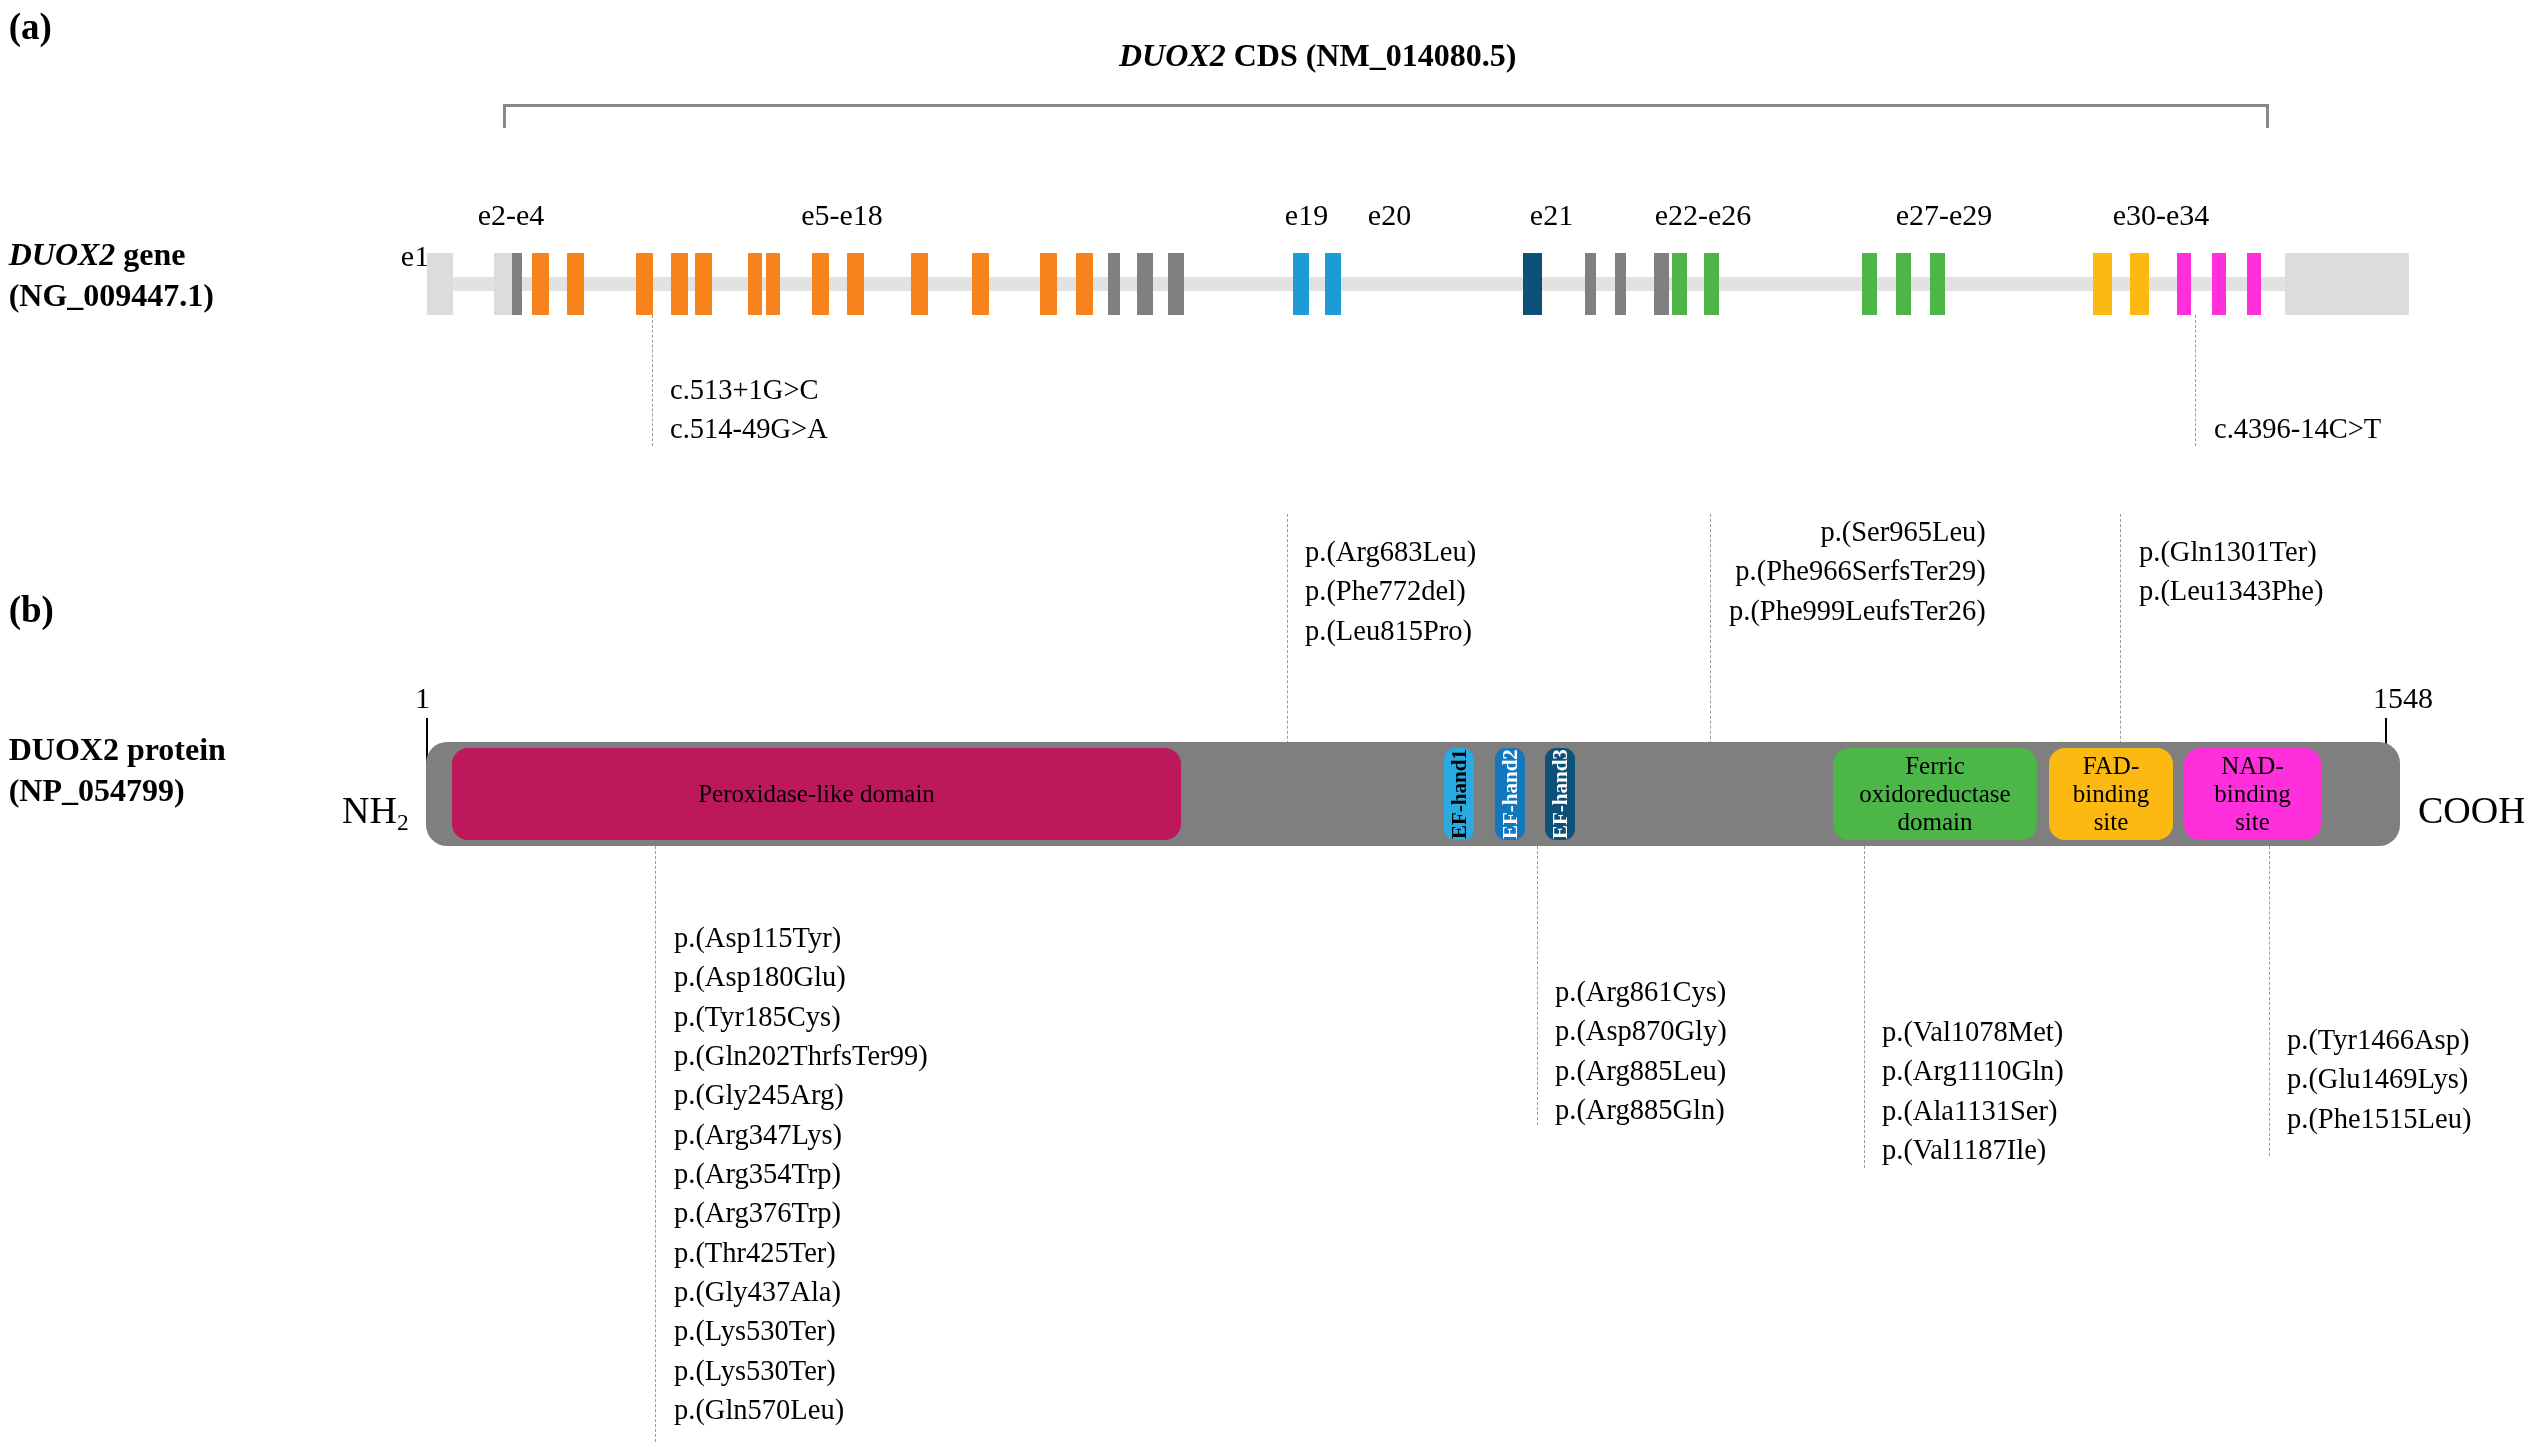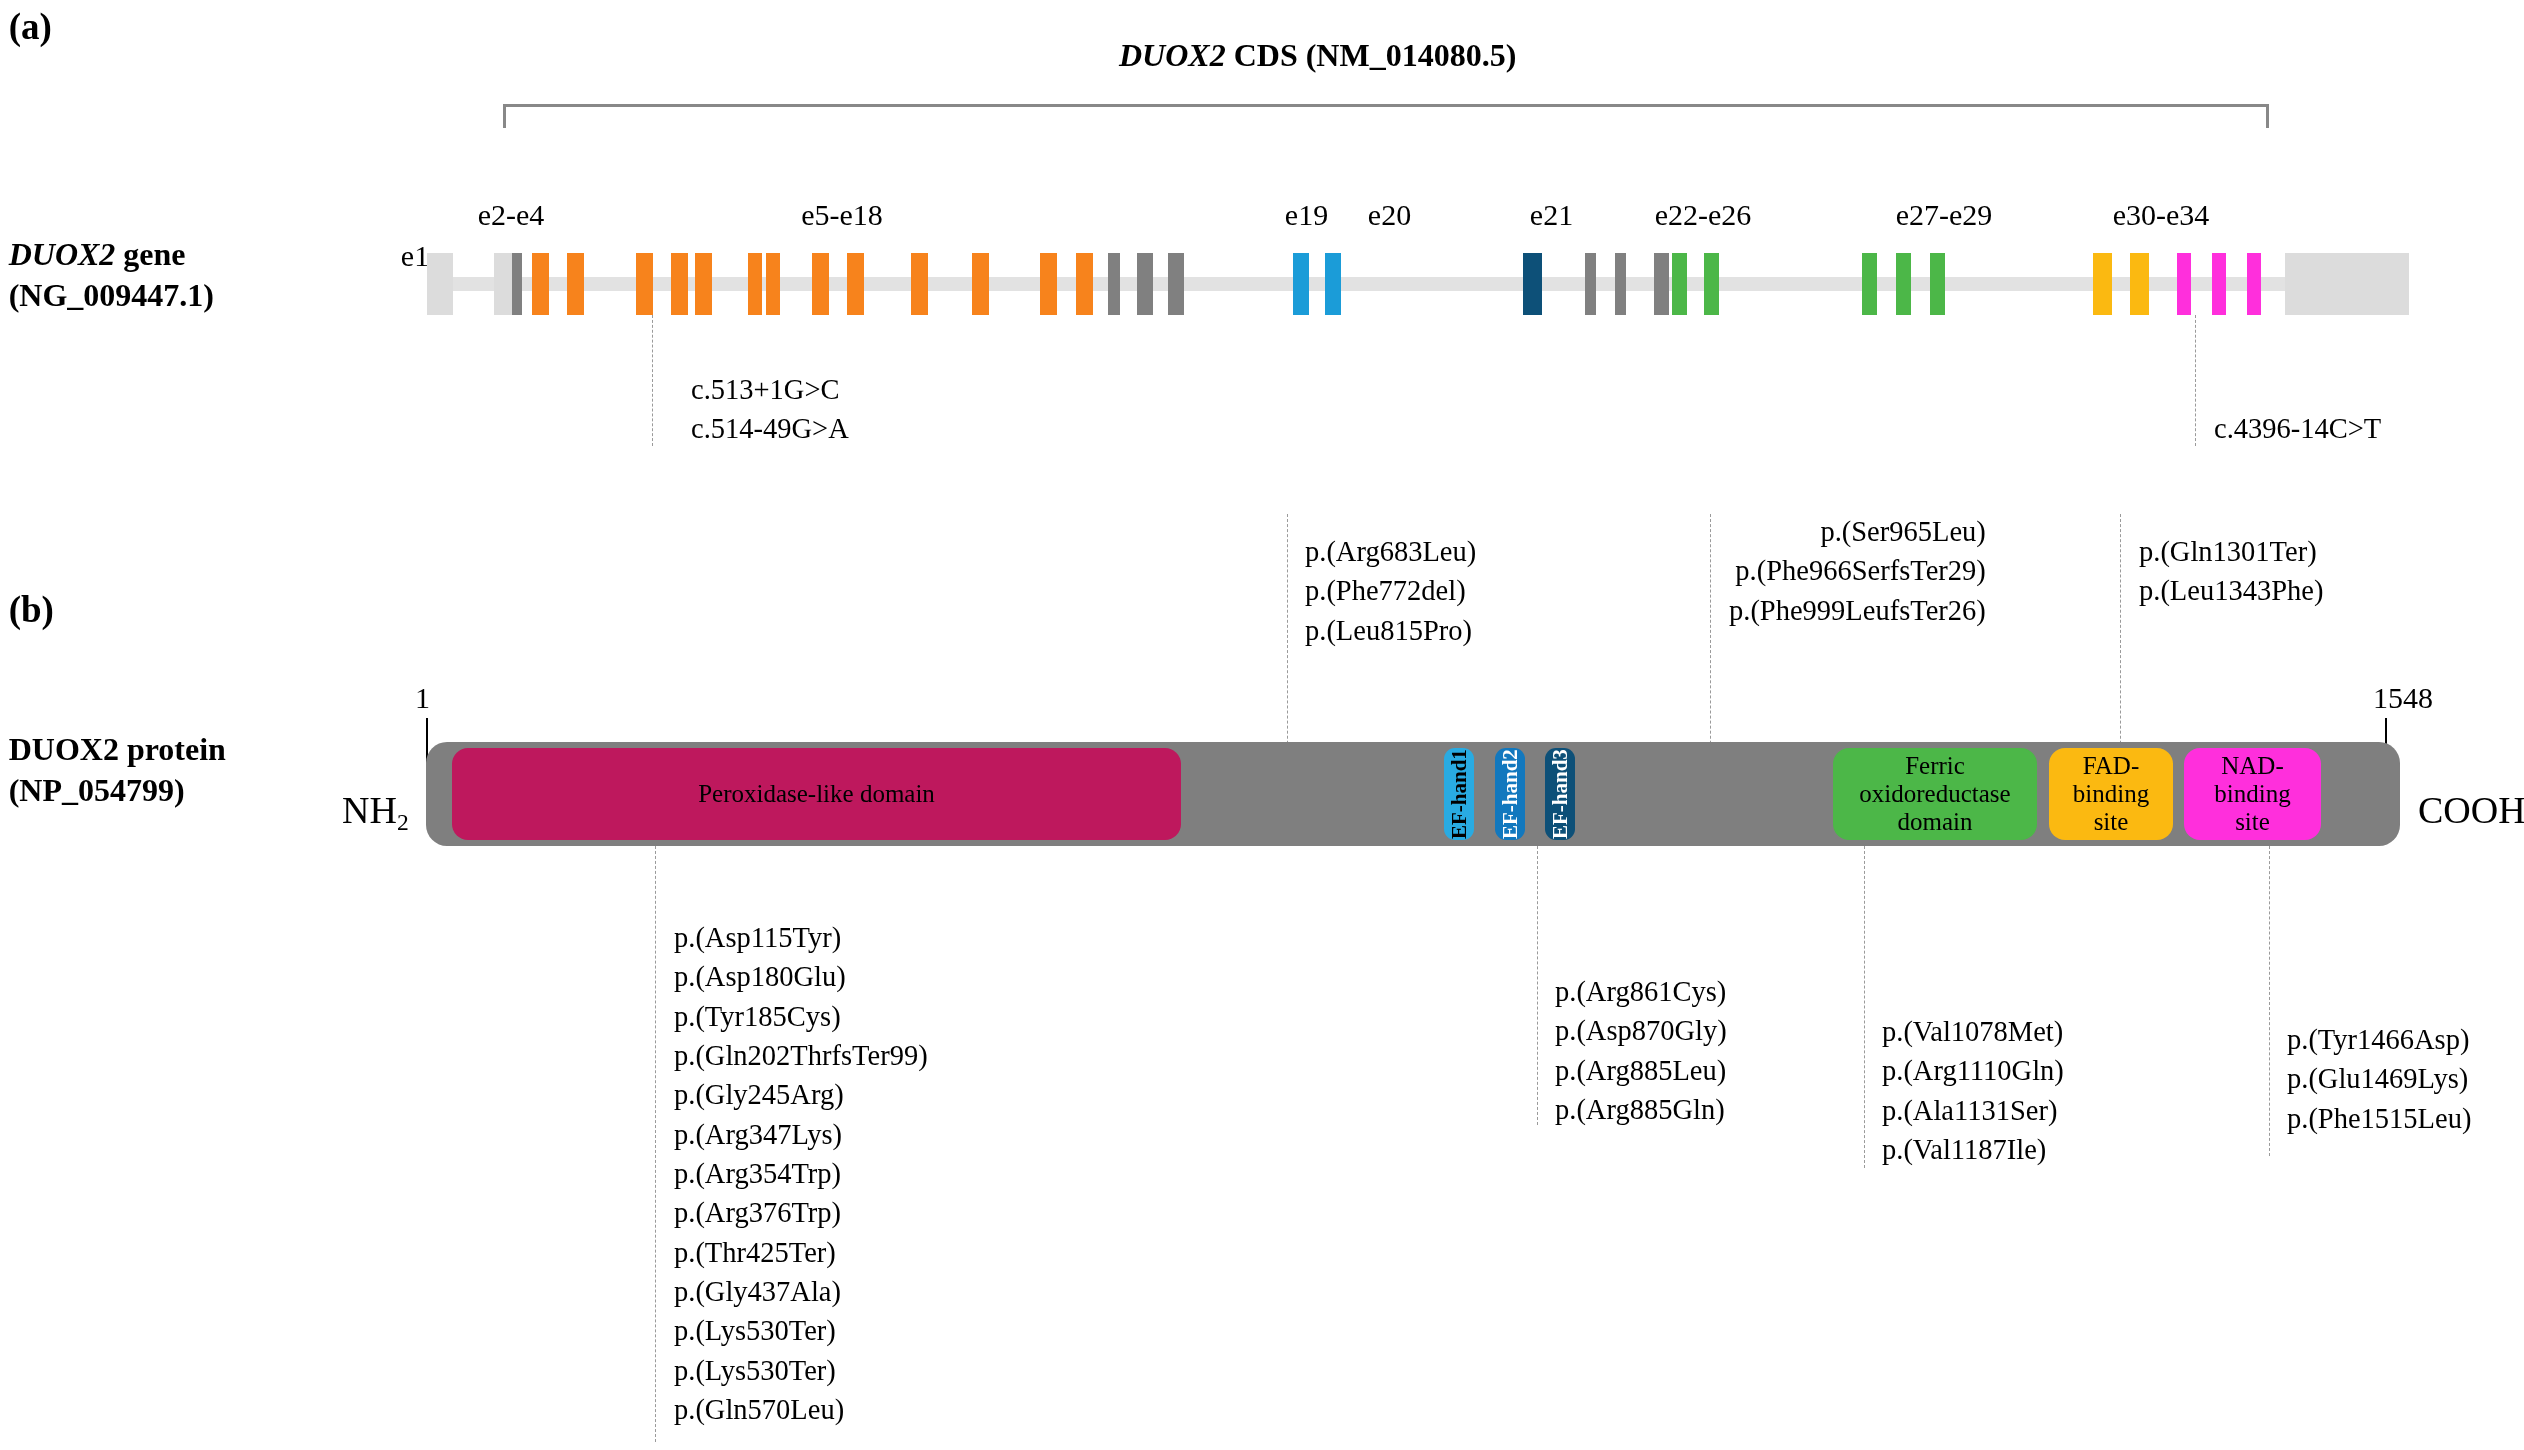--- a/index.html
+++ b/index.html
@@ -100,21 +100,21 @@
   <div class="exon" style="left:2093px;top:253px;width:18.6px;height:62px;background:#FBB911;"></div>
   <div class="exon" style="left:2130px;top:253px;width:18.6px;height:62px;background:#FBB911;"></div>
   <div class="exon" style="left:2177px;top:253px;width:13.6px;height:62px;background:#FF2FDC;"></div>
   <div class="exon" style="left:2212px;top:253px;width:13.6px;height:62px;background:#FF2FDC;"></div>
   <div class="exon" style="left:2247px;top:253px;width:13.6px;height:62px;background:#FF2FDC;"></div>
 </div>
 
 <div class="dashed-v" style="left:652px;top:315px;height:131px;"></div>
 <div class="dashed-v" style="left:2195px;top:315px;height:131px;"></div>
 
-<div class="abs var-text" style="left:670px;top:370px;margin-left:21px;">
+<div class="abs var-text" style="left:670px;top:370px;">
   <div>c.513+1G&gt;C</div>
   <div>c.514-49G&gt;A</div>
 </div>
 <div class="abs var-text" style="left:2214px;top:409px;">
   <div>c.4396-14C&gt;T</div>
 </div>
 
 <div class="abs panel-letter" style="left:8.7px;top:588px;">(b)</div>
 
 <div class="abs row-label" style="left:8.7px;top:729px;">

